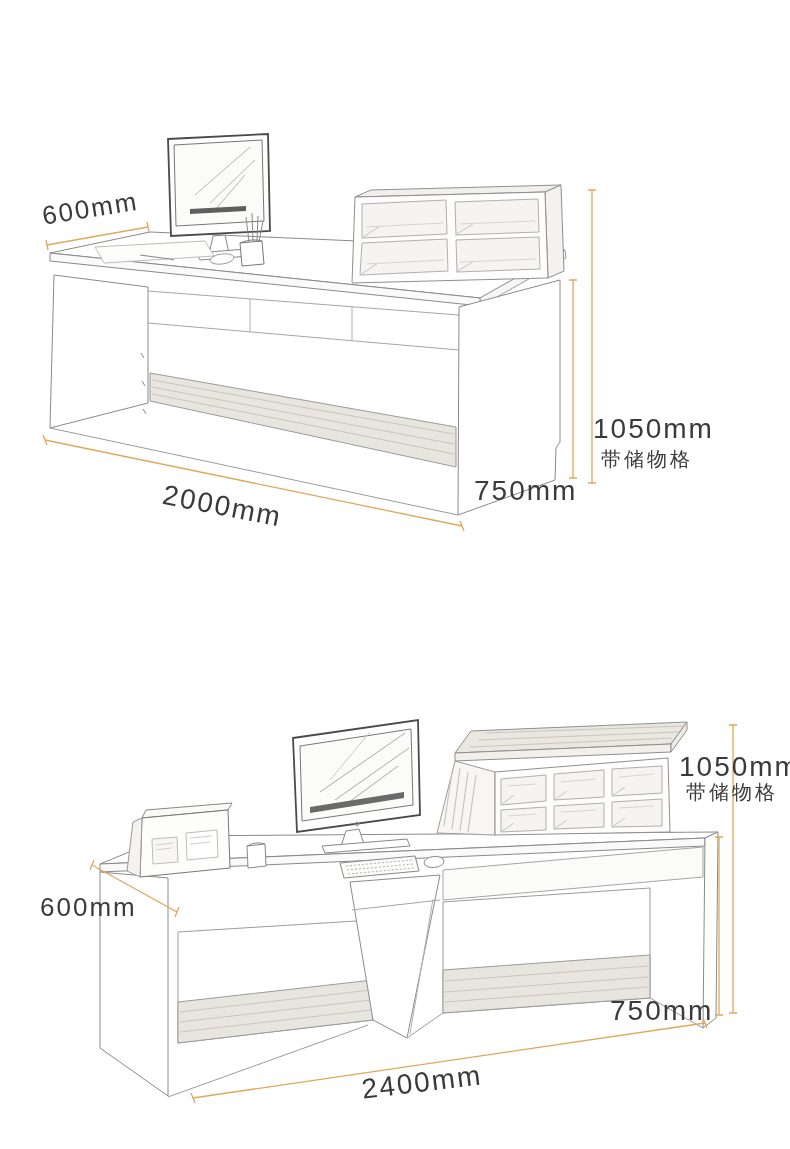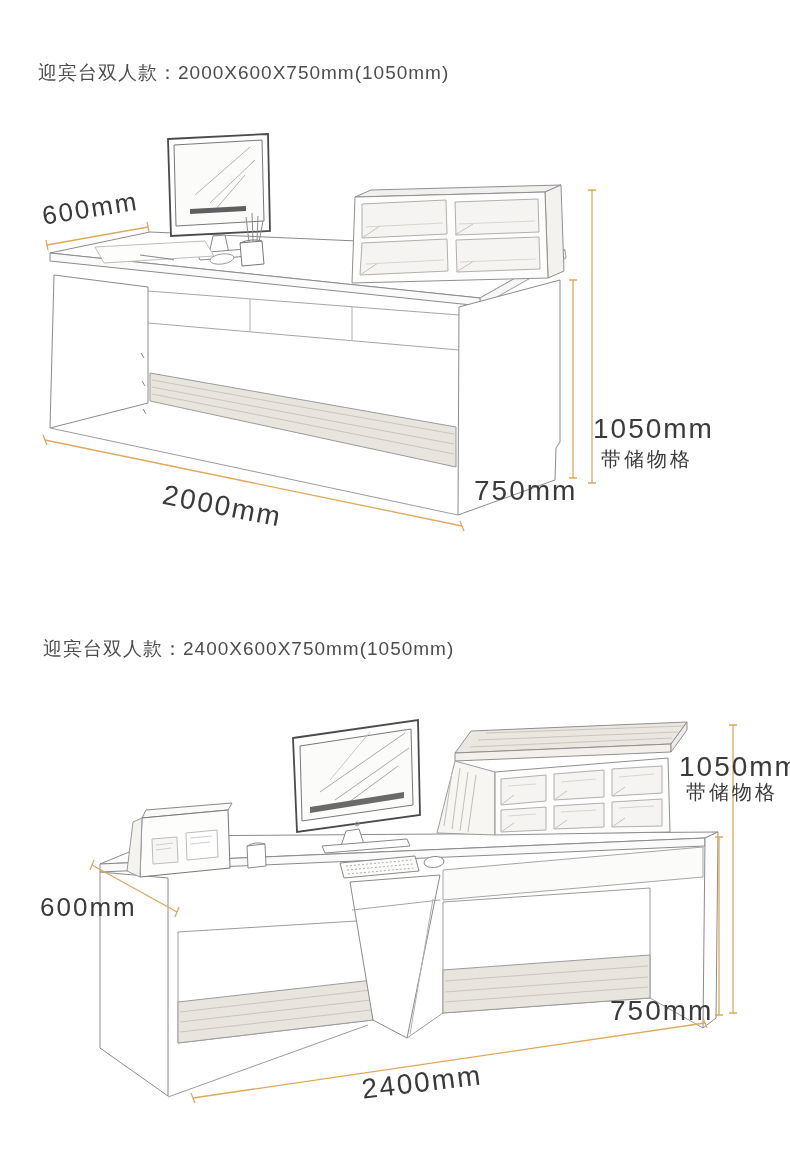--- a/index.html
+++ b/index.html
@@ -23,21 +23,20 @@
   .s2-750{left:610px;top:995px;}
   .s2-1050{left:679px;top:751px;}
   .s2-note{left:686px;top:779px;font-size:20px;letter-spacing:3px;}
   svg path, svg line, svg ellipse, svg circle{vector-effect:non-scaling-stroke;}
 </style>
 </head>
 <body>
 
 <div class="page">
 
-  <div class="title t1">迎宾台双人款：2000X600X750mm(1050mm)</div>
 
   <svg class="sketch sk1" viewBox="0 0 790 430">
 
     <g fill="none" stroke="#9b9b9b" stroke-width="1">
 
       <path d="M50,138 L150,117 L565,135 L480,183 Z" fill="#ffffff" stroke="#8a8a8a"></path>
 
       <path d="M50,138 L480,183 L481,191 L50,146 Z" fill="#fafafa" stroke="#8a8a8a"></path>
 
       <path d="M480,183 L565,135 L566,143 L481,191 Z" fill="#f6f6f6" stroke="#9b9b9b"></path>
@@ -100,21 +99,20 @@
       <path d="M588,75 L596,75 M588,368 L596,368"></path>
     </g>
   </svg>
 
   <div class="dim s1-600">600mm</div>
   <div class="dim num s1-2000">2000mm</div>
   <div class="dim num s1-750">750mm</div>
   <div class="dim num s1-1050">1050mm</div>
   <div class="dim s1-note">带储物格</div>
 
-  <div class="title t2">迎宾台双人款：2400X600X750mm(1050mm)</div>
 
   <svg class="sketch sk2" viewBox="0 0 790 430">
 
     <g fill="none" stroke="#9b9b9b" stroke-width="1">
 
       <path d="M100,164 L168,136 L718,132 L705,138 Z" fill="#ffffff" stroke="#8a8a8a"></path>
       <path d="M100,164 L705,138 L705,146 L100,172 Z" fill="#fafafa" stroke="#8a8a8a"></path>
       <path d="M705,138 L718,132 L716,318 L703,328 Z" fill="#ffffff" stroke="#8a8a8a"></path>
 
       <path d="M100,172 L168,178 L168,396 L100,348 Z" fill="#ffffff" stroke="#8a8a8a"></path>

